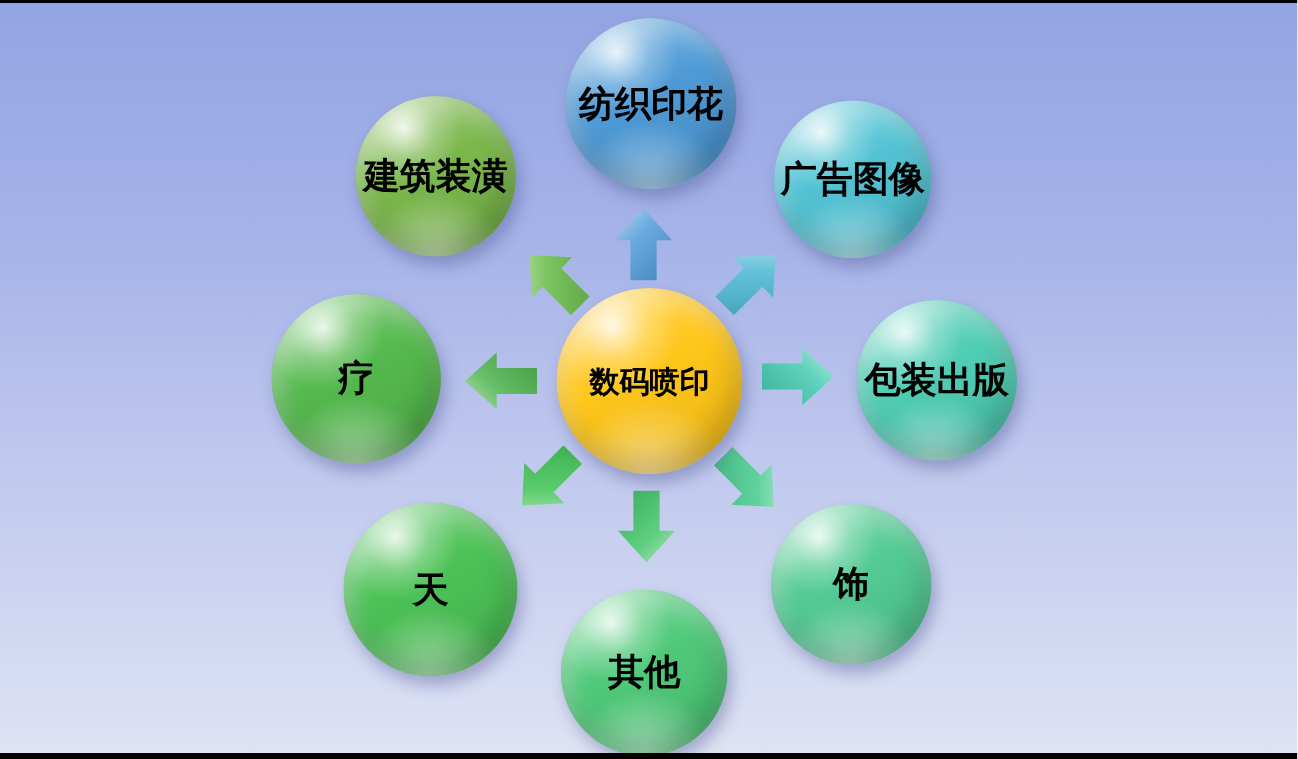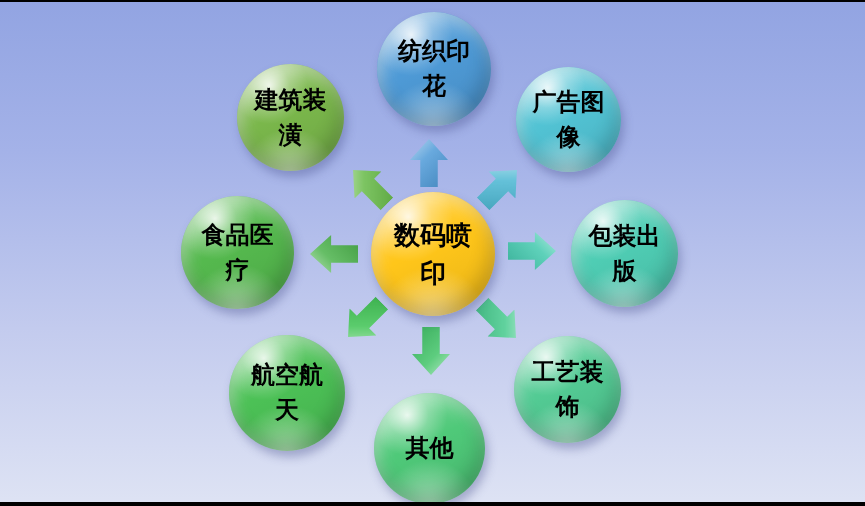--- a/index.html
+++ b/index.html
@@ -11,38 +11,38 @@
     font-family:"DejaVu Sans","Liberation Sans",sans-serif;
   }
   .frame-line{position:absolute;left:0;width:865px;background:#000;z-index:50;}
   #frame-top{top:0;height:2px;}
   #frame-bottom{bottom:0;height:4px;}
 
   
   .bubble{
     position:absolute;
     border-radius:50%;
-    display:flex;flex-direction:column;align-items:center;justify-content:center;
+    display:flex;flex-direction:row;align-items:center;justify-content:center;
     background-color:var(--c,#888);
     background-image:
       radial-gradient(circle at 30% 20%, rgba(255,255,255,.85) 0%, rgba(255,255,255,.25) 18%, rgba(255,255,255,0) 34%),
       radial-gradient(circle at 50% 104%, rgba(255,255,255,.55) 0%, rgba(255,255,255,0) 38%),
       linear-gradient(155deg, rgba(255,255,255,.28) 0%, rgba(255,255,255,0) 45%, rgba(0,0,0,.10) 100%);
     box-shadow:
       inset -5px -9px 18px rgba(0,0,0,.18),
       inset 5px 9px 16px rgba(255,255,255,.38),
       3px 6px 10px rgba(70,80,140,.38);
     color:#000;
     font-weight:bold;
     text-align:center;
     line-height:35px;
     font-size:24px;
   }
   .bubble span{display:block;}
-  #node-center{left:371px;top:192px;width:124px;height:124px;font-size:26px;line-height:38px;}
+  #node-center{left:371px;top:192px;width:124px;height:124px;font-size:20px;line-height:38px;}
   #node-0{left:377px;top:12px; width:114px;height:114px;}
   #node-1{left:516px;top:67px; width:105px;height:105px;}
   #node-2{left:571px;top:200px;width:107px;height:107px;}
   #node-3{left:514px;top:336px;width:107px;height:107px;}
   #node-4{left:374px;top:393px;width:111px;height:111px;}
   #node-5{left:229px;top:335px;width:116px;height:116px;}
   #node-6{left:181px;top:196px;width:113px;height:113px;}
   #node-7{left:237px;top:64px; width:107px;height:107px;align-items:center;}
 
   
@@ -91,33 +91,30 @@
   </div>
   <div id="node-2" class="bubble" style="--c: #4FCDB4;">
     <span>包装出</span>
     <span>版</span>
   </div>
   <div id="node-1" class="bubble" style="--c: #52C3D4;">
     <span>广告图</span>
     <span>像</span>
   </div>
   <div id="node-3" class="bubble" style="--c: #53CB94;">
-    <span>工艺装</span>
     <span>饰</span>
   </div>
   <div id="node-4" class="bubble" style="--c: #4FC979;">
     <span>其他</span>
     <span></span>
   </div>
   <div id="node-5" class="bubble" style="--c: #4CC156;">
-    <span>航空航</span>
     <span>天</span>
   </div>
   <div id="node-6" class="bubble" style="--c: #55B94E;">
-    <span>食品医</span>
     <span>疗</span>
   </div>
   <div id="node-7" class="bubble" style="--c: #7AB74B;">
     <span>建筑装</span>
     <span>潢</span>
   </div>
 
 </div>
 
 </body></html>

